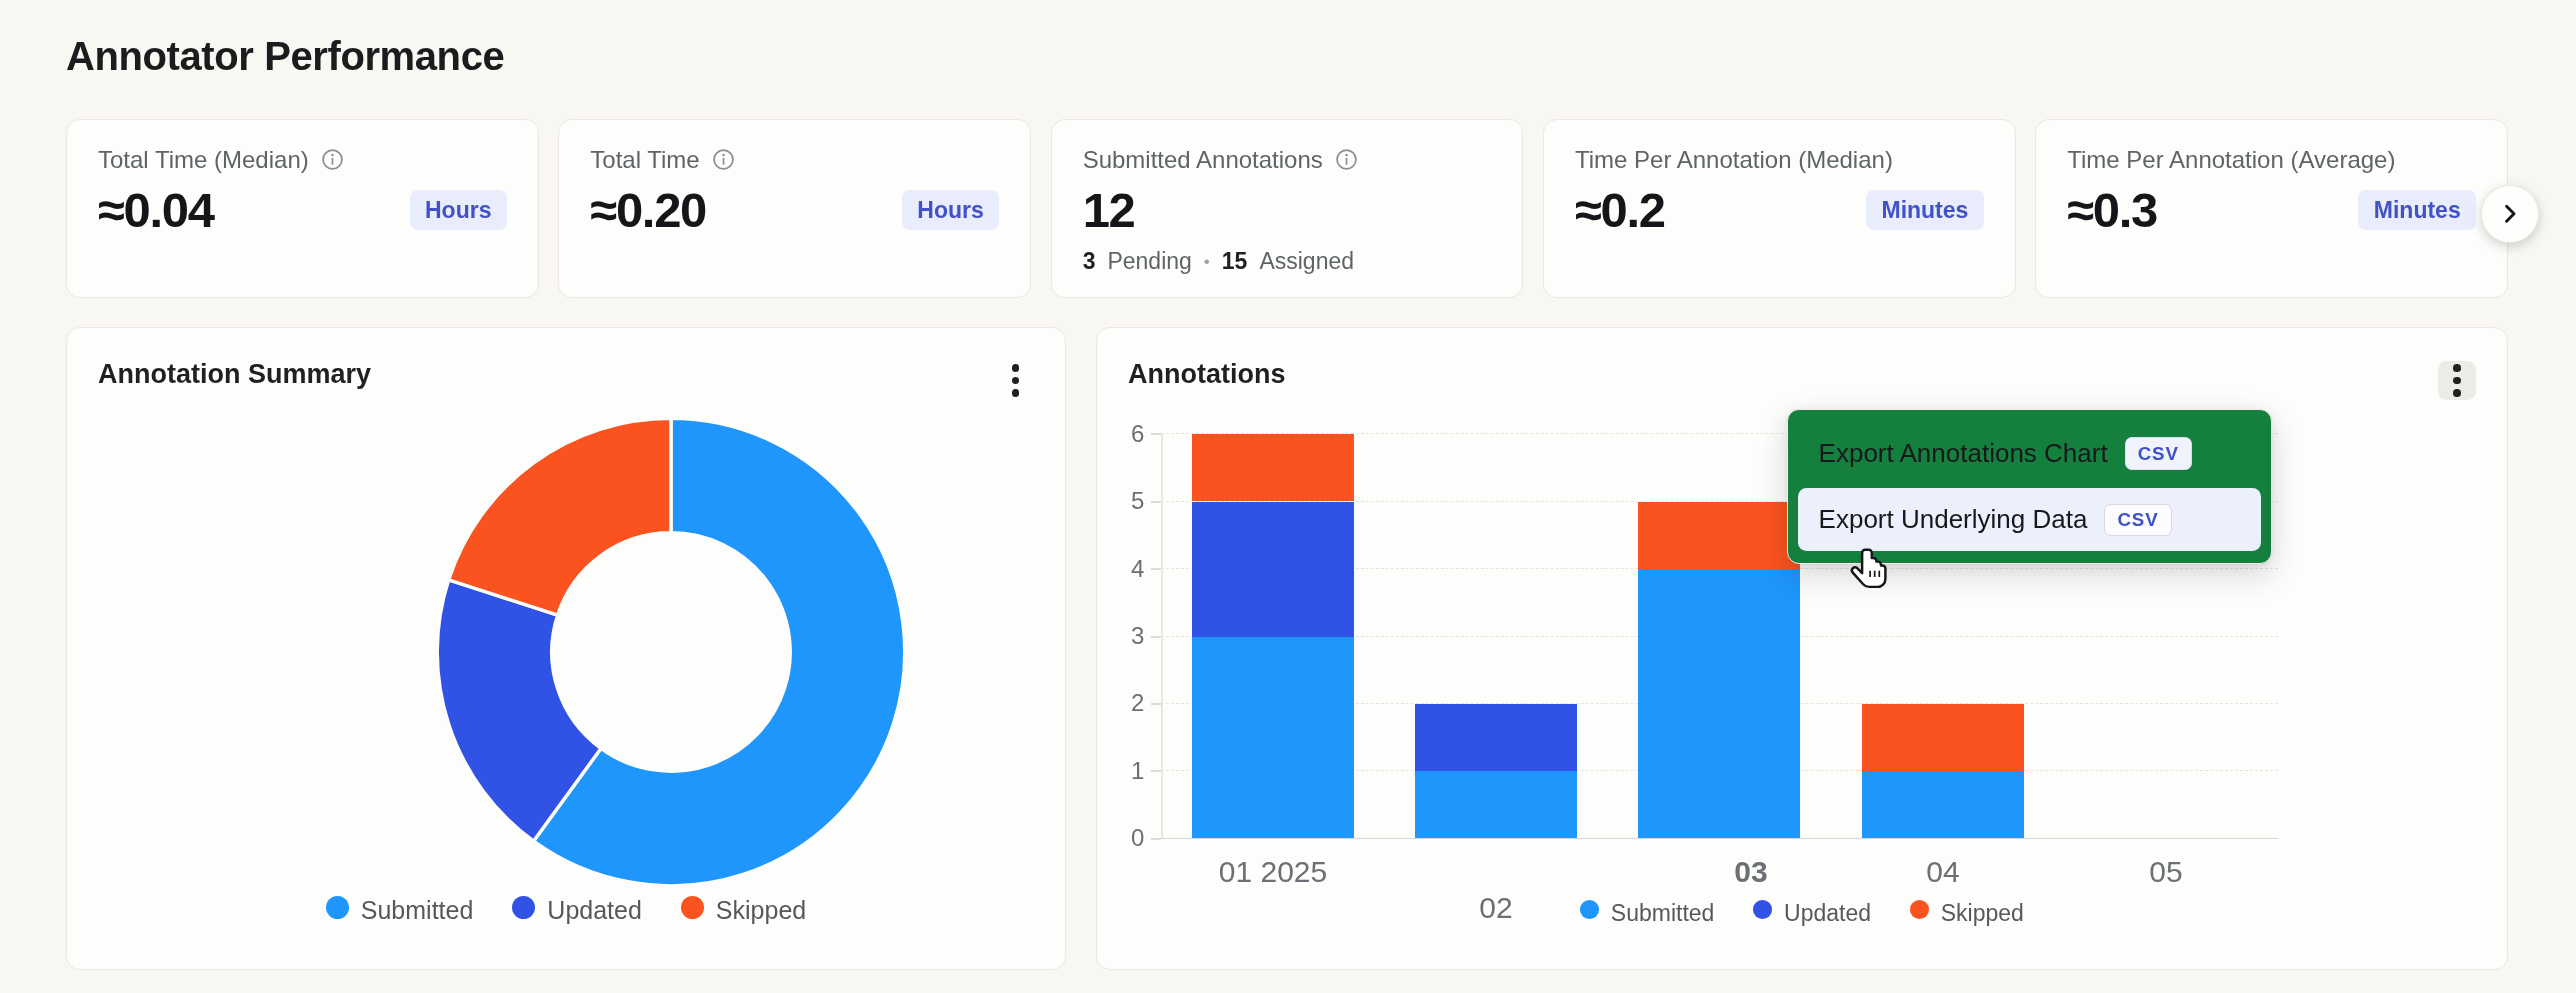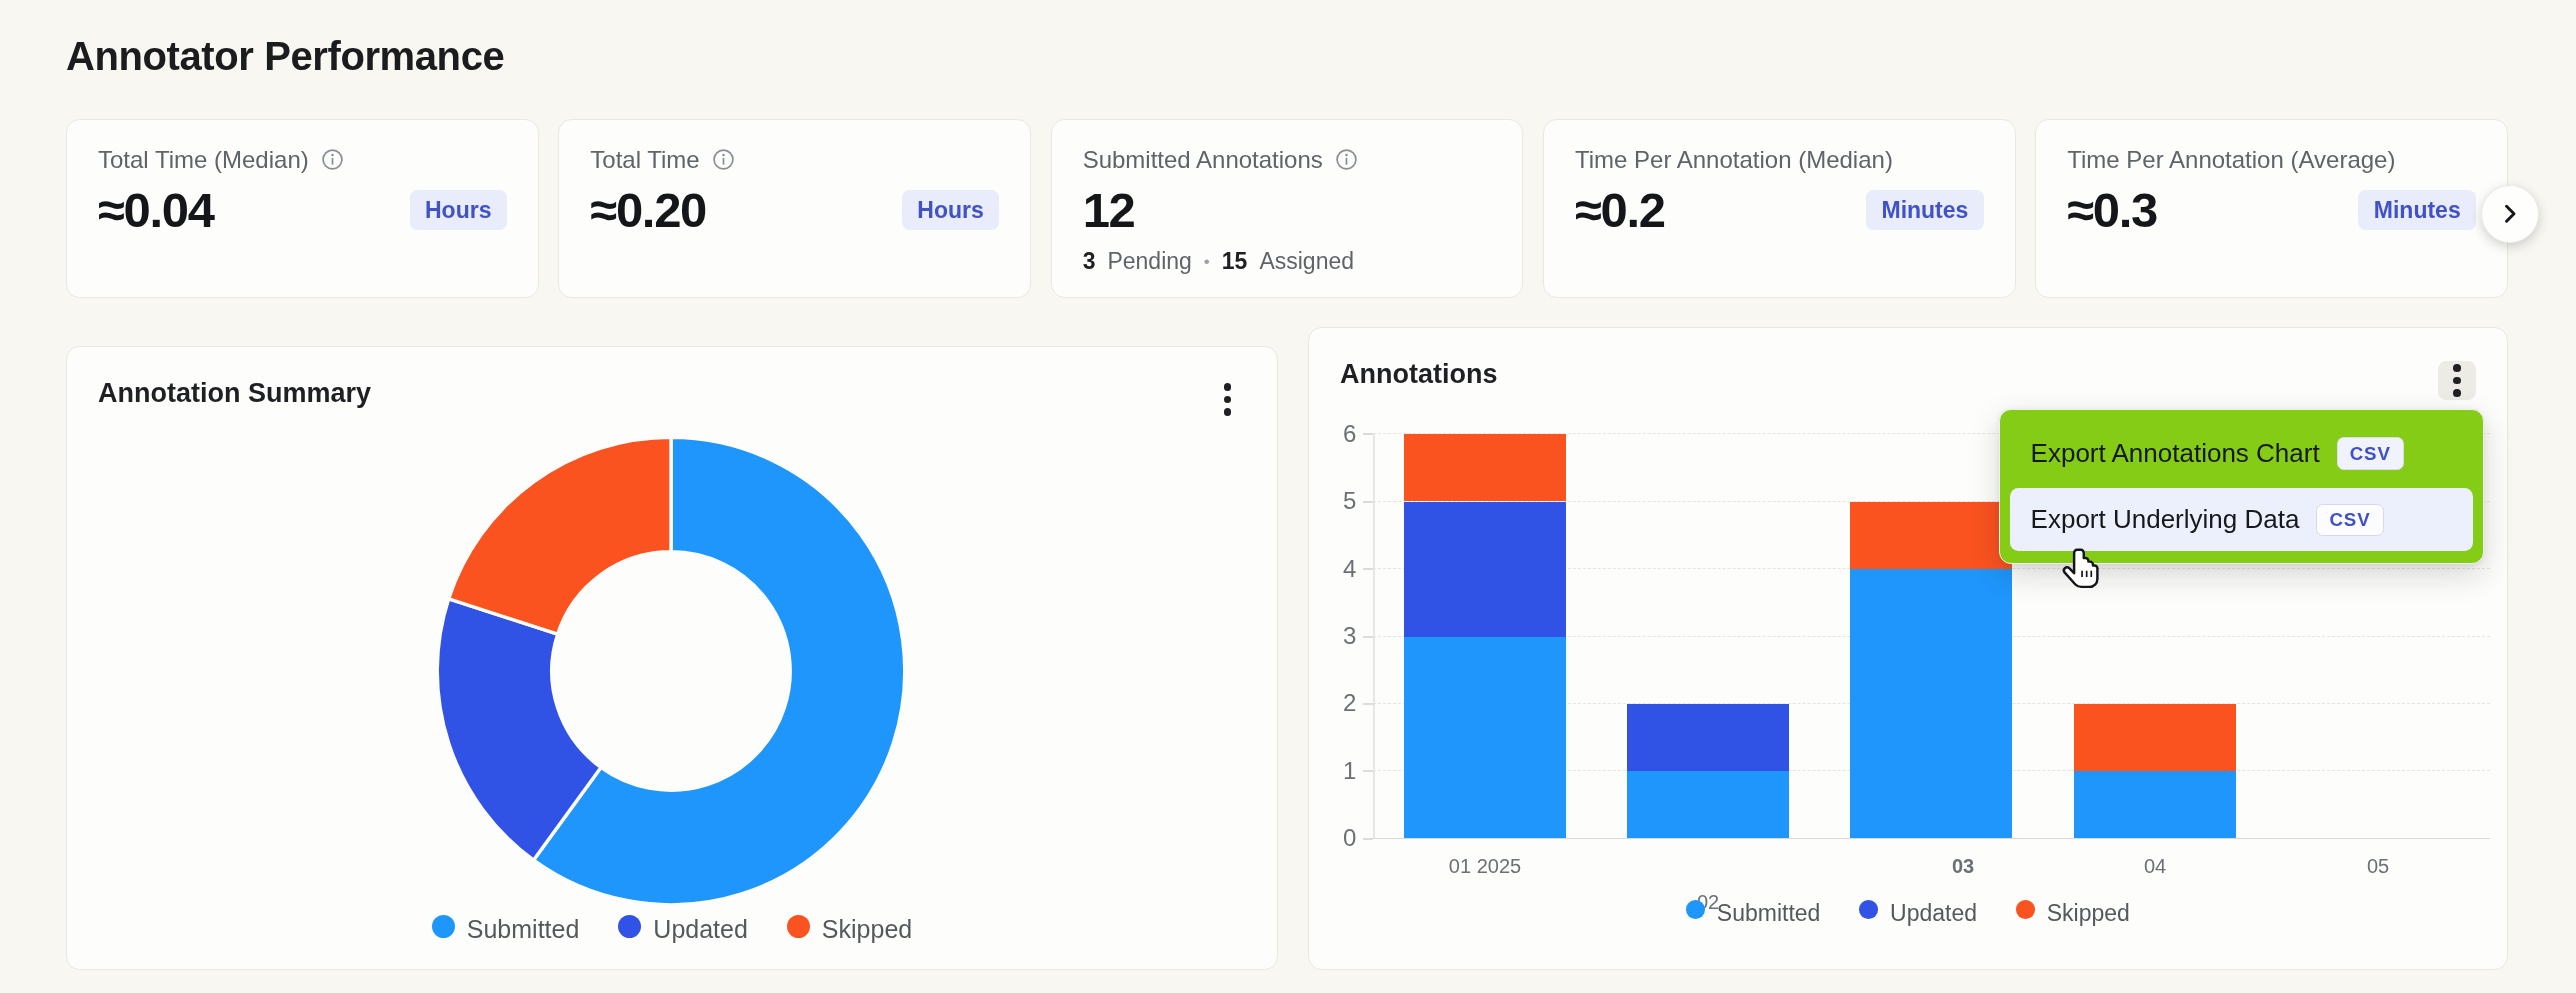--- a/index.html
+++ b/index.html
@@ -22,21 +22,21 @@
   .stat-sub { position:absolute; left:31px; bottom:22px; font-size:23px; color:#5F6469; display:flex; align-items:center; gap:12px; }
   .stat-sub b { color:#1F2023; font-weight:700; }
   .dot-sep { color:#9AA0A6; font-size:17px; }
 
   .next-circle { position:absolute; left:2481px; top:185px; width:58px; height:58px; border-radius:50%;
     background:#FEFEFD; border:0.9px solid #ECEAE3; box-shadow:0 3.4px 12px rgba(0,0,0,0.18); display:flex; align-items:center; justify-content:center; cursor:pointer; }
 
   
   .charts-row { position:absolute; left:66px; right:68px; top:327px; height:643px; display:flex; gap:30px; }
   .chart-card { position:relative; background:#FDFDFB; border:1.7px solid #E9E7E0; border-radius:13.6px; }
-  .donut-card { width:1212px;margin-top:19px; }
+  .donut-card { width:1000px; }
   .bars-card { flex:1 1 0; }
   .chart-title { position:absolute; left:31px; top:31px; font-size:27px; font-weight:700; color:#1E2023; }
 
   .kebab { display:flex; flex-direction:column; align-items:center; justify-content:center; gap:5.1px; cursor:pointer; border-radius:8.5px; }
   .kebab span { width:7.7px; height:7.7px; border-radius:50%; background:#1F2023; }
   .kebab.plain { position:absolute; right:31px; top:34px; width:37px; height:37px; background:transparent; }
   .kebab.active { position:absolute; right:31px; top:33px; width:38px; height:39px; background:#ECEBE6; }
 
   .donut-svg { position:absolute; left:366px; top:86px; }
 
@@ -50,25 +50,25 @@
   .legend-sm { top:572px; }
   .legend-sm .legend-dot { width:18.7px; height:18.7px; }
   .legend-sm .legend-label { font-size:23px; }
 
   
   .gridline { position:absolute; height:0; border-top:1.7px dashed #E4E4E1; }
   .gridline.zero { border-top:1.7px solid #D8D8D5; }
   .axis-line { position:absolute; width:1.7px; background:#E6E6E3; }
   .axis-tick { position:absolute; width:10.2px; height:1.7px; background:#DCDCD9; }
   .y-label { position:absolute; width:44px; text-align:right; font-size:24px; color:#6B7075; }
-  .x-label { position:absolute; transform:translateX(-50%); font-size:20px; color:#6B7075; }
+  .x-label { position:absolute; transform:translateX(-50%); font-size:30px; color:#6B7075; }
   .bar-seg { position:absolute; }
 
   
-  .context-menu { position:absolute; left:690px; top:81px; width:485px; z-index:20; background:#84cc16; border:0.9px solid #F0EFEA;
+  .context-menu { position:absolute; left:690px; top:81px; width:485px; z-index:20; background:#15803d; border:0.9px solid #F0EFEA;
     border-radius:12px; padding:12px 10.2px; box-shadow:0 10.2px 31px rgba(20,20,24,0.16), 0 1.7px 6.8px rgba(0,0,0,0.06); }
   .menu-item { height:63px; display:flex; align-items:center; gap:17px; padding:0 20.4px; border-radius:8.5px; cursor:pointer; }
   .menu-item + .menu-item { margin-top:3.4px; }
   .menu-item.highlighted { background:#ECEFFC; }
   .menu-item-label { font-size:26px; color:#17181B; }
   .csv-badge { font-size:18.7px; font-weight:700; letter-spacing:0.9px; color:#3F51C7; background:#F1F3FC;
     border:1.7px solid #DADDEE; border-radius:6.8px; padding:4.3px 12px; }
   .menu-item.highlighted .csv-badge { background:#FCFCFE; border-color:#D8D8E2; }
 
   .cursor-icon { position:absolute; left:752px; top:218px; z-index:30; }

